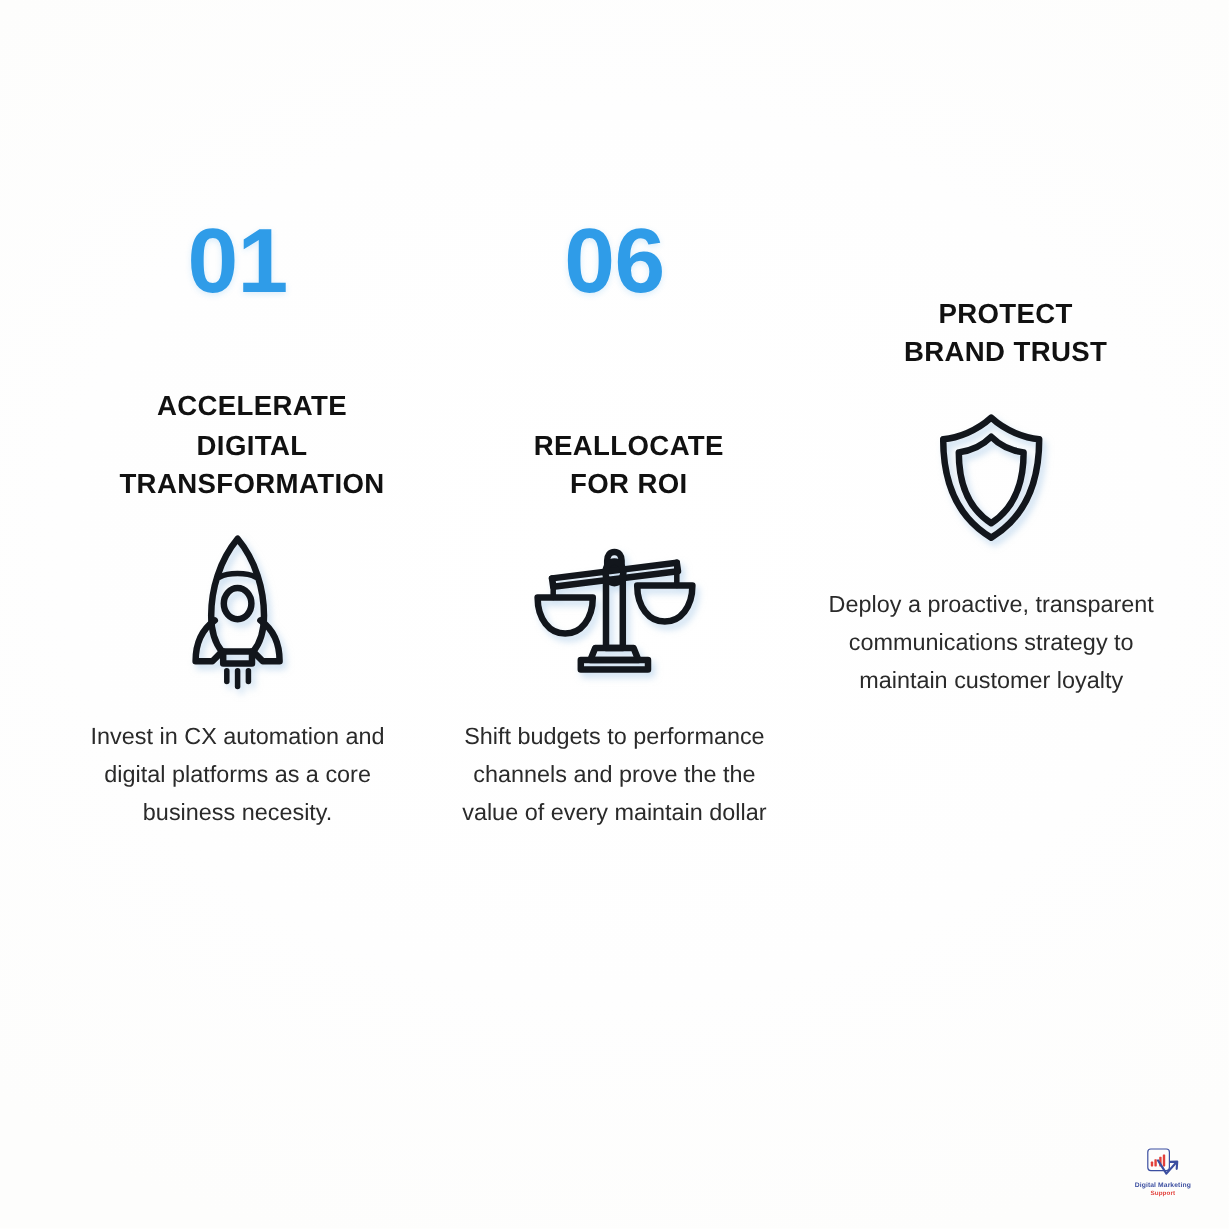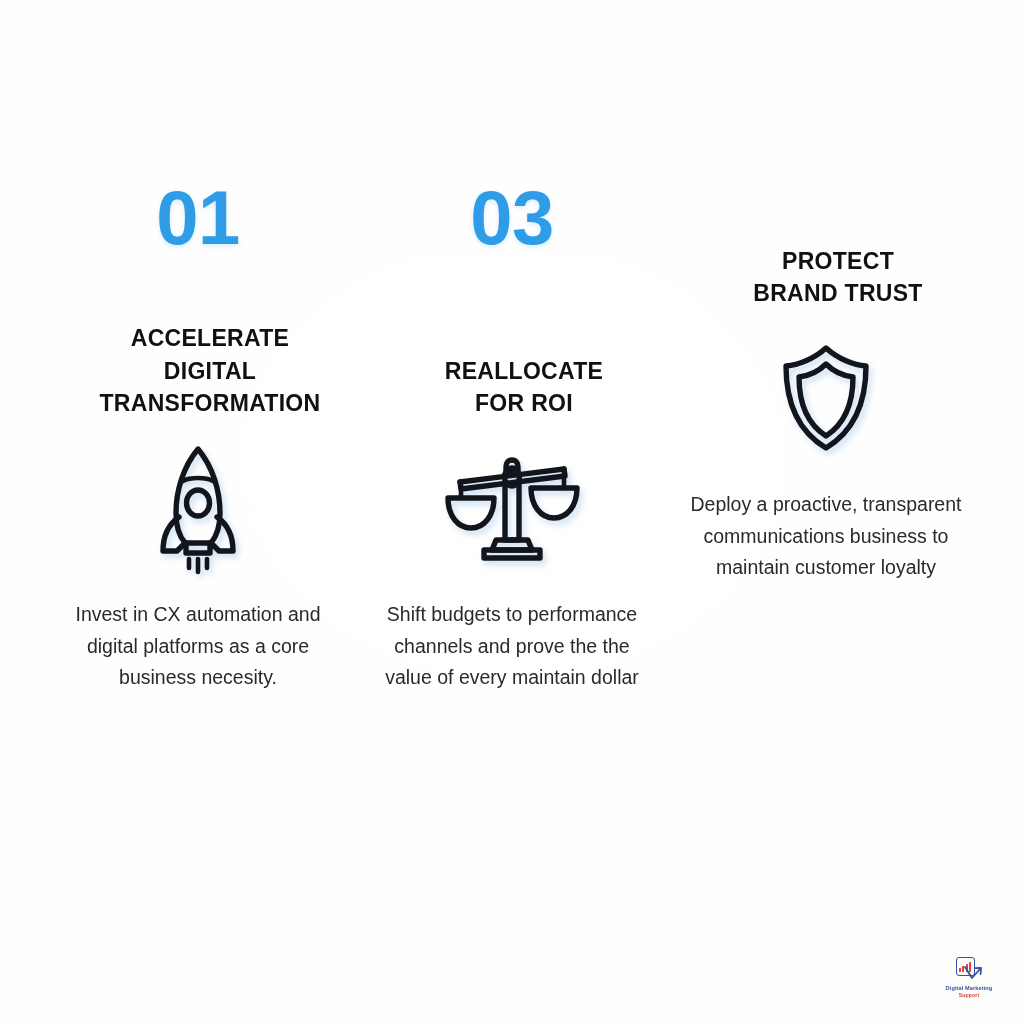--- a/index.html
+++ b/index.html
@@ -252,21 +252,21 @@
         </div>
       </div>
 
       <div class="body-row">
         <div class="body-text">Invest in CX automation and digital platforms as a core business necesity.</div>
       </div>
     </div>
 
     <div class="col">
       <div class="num-row">
-        <div class="big-number">03</div>
+        <div class="big-number">06</div>
       </div>
 
       <div class="head-row">
         <div class="heading">REALLOCATE
 FOR ROI</div>
       </div>
 
       <div class="icon-row">
         <div class="icon-wrap">
           <svg width="128" height="112" viewBox="0 0 128 112" aria-hidden="true">
@@ -317,21 +317,21 @@
             <path class="ln" d="M48 22
                                 C 40 30, 29 34, 21 35
                                 C 21 59, 28 81, 48 94
                                 C 68 81, 75 59, 75 35
                                 C 67 34, 56 30, 48 22 Z"></path>
           </svg>
         </div>
       </div>
 
       <div class="body-row">
-        <div class="body-text">Deploy a proactive, transparent communications business to maintain customer loyalty</div>
+        <div class="body-text">Deploy a proactive, transparent communications strategy to maintain customer loyalty</div>
       </div>
     </div>
 
   </div>
 
   <div class="logo">
     <div class="logo-mark">
       <div class="logo-box"></div>
       <div class="logo-bars">
         <i style="height:4px"></i>

